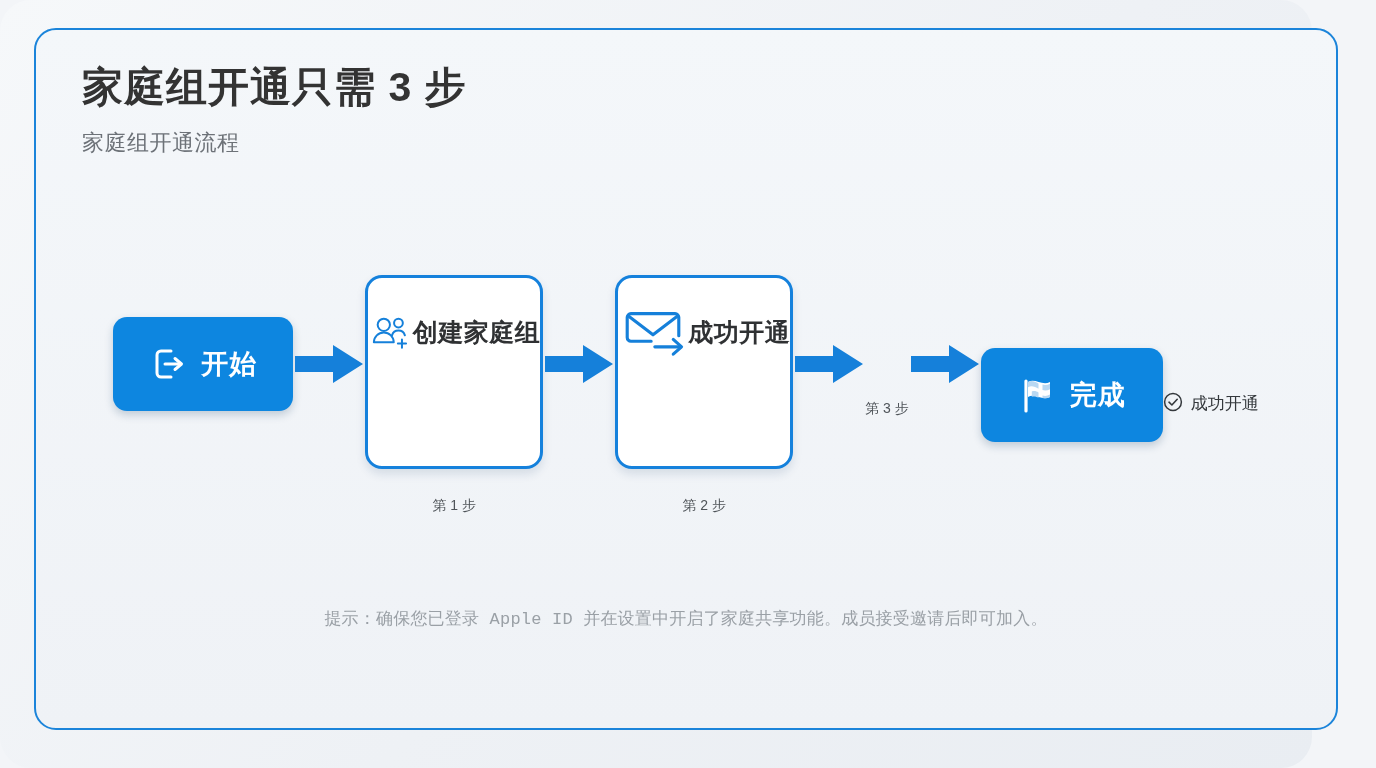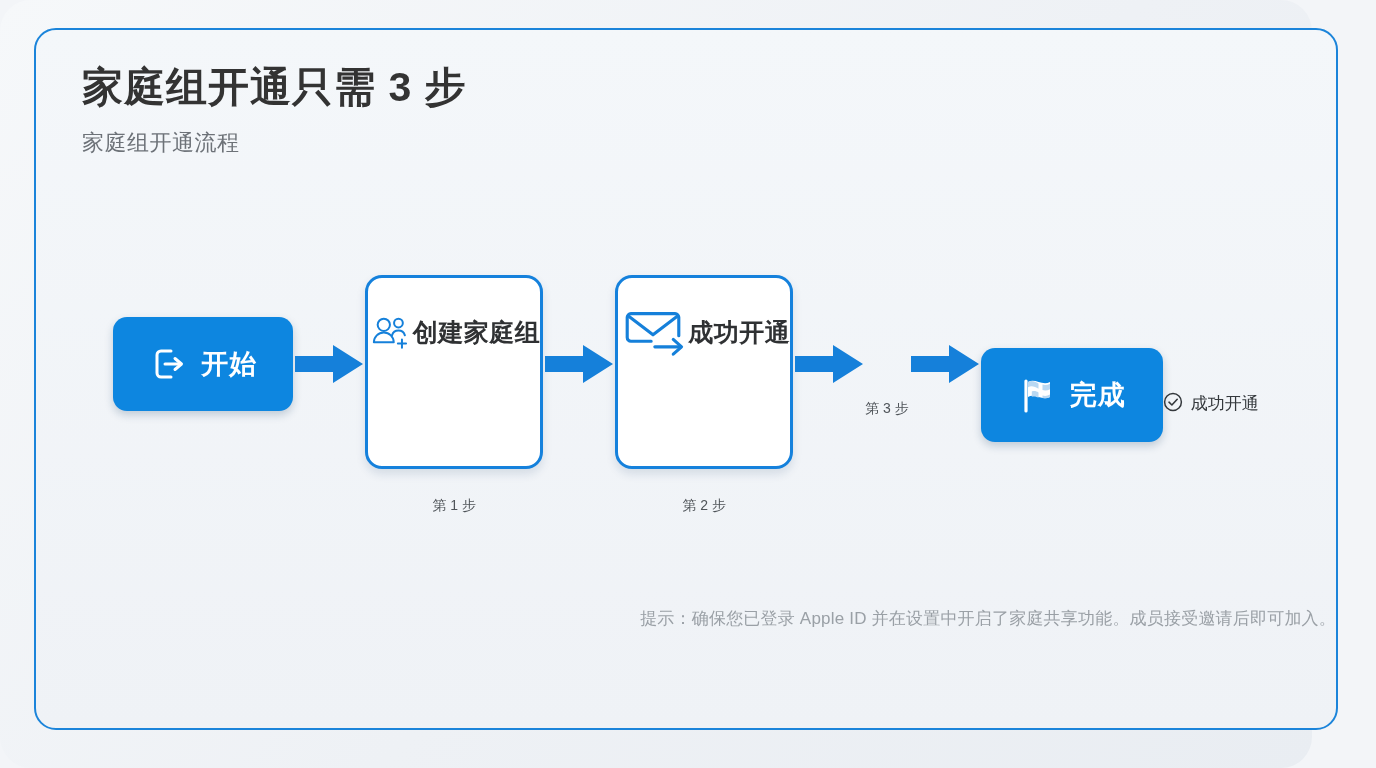--- a/index.html
+++ b/index.html
@@ -163,24 +163,25 @@
   
   .pad-below {
     height: 62px;
   }
   
   .tip {
     position: absolute;
     left: 0;
     right: 0;
     top: 577px;
-    text-align: right;
+    text-align: center;
     font-size: 17px;
     color: #9aa0a6;
     letter-spacing: .2px;
+    font-family: Liberation Mono, monospace;
   }
 </style>
 </head>
 <body>
 
 <div id="stage">
   <div class="frame">
 
     <div class="header">
       <div class="title">家庭组开通只需 3 步</div>

